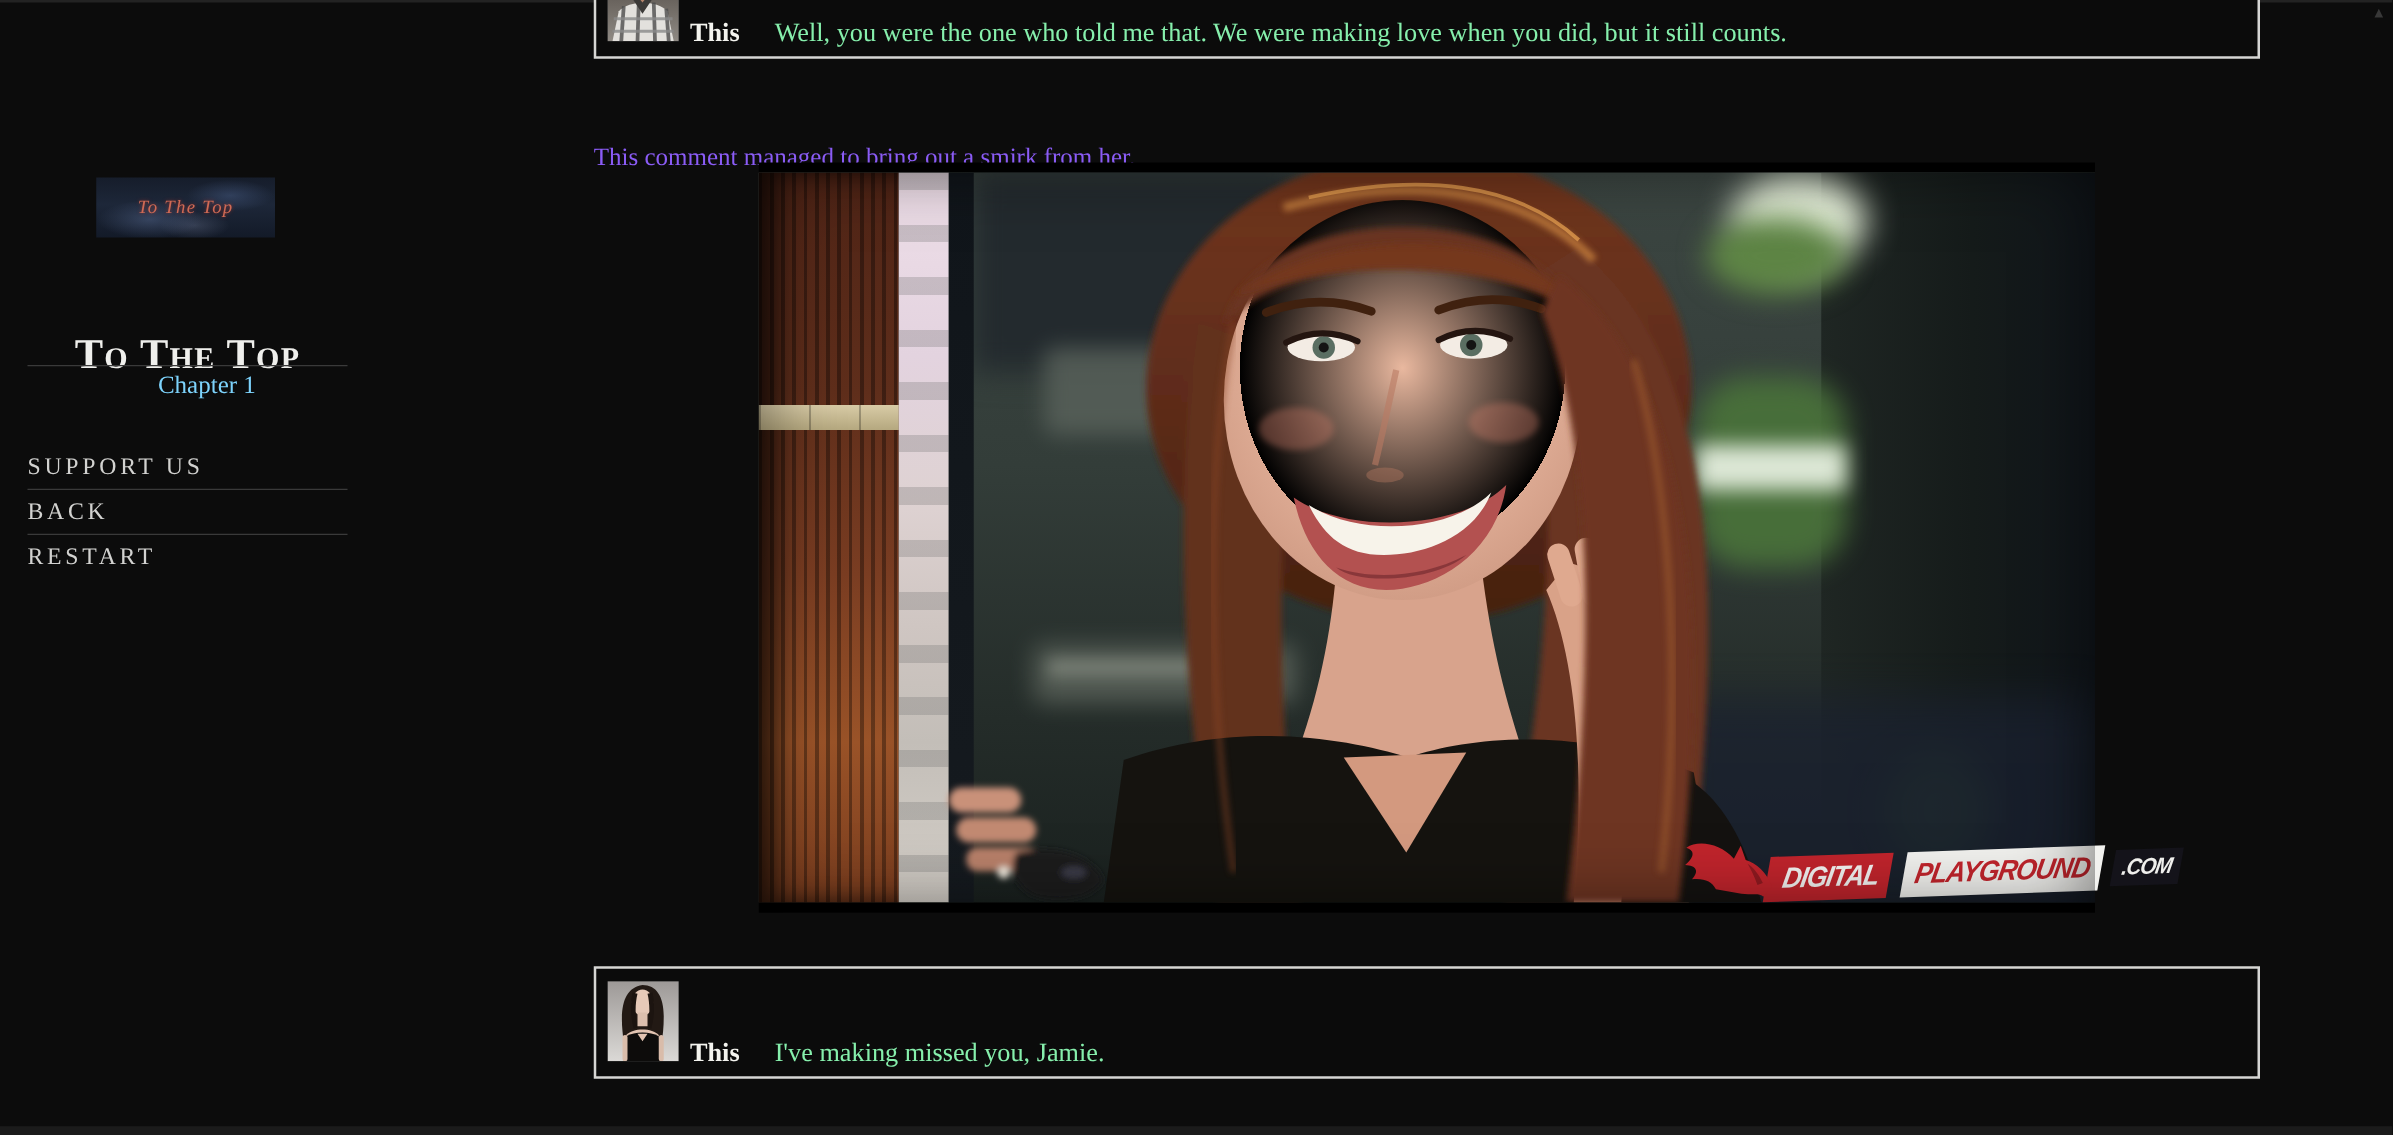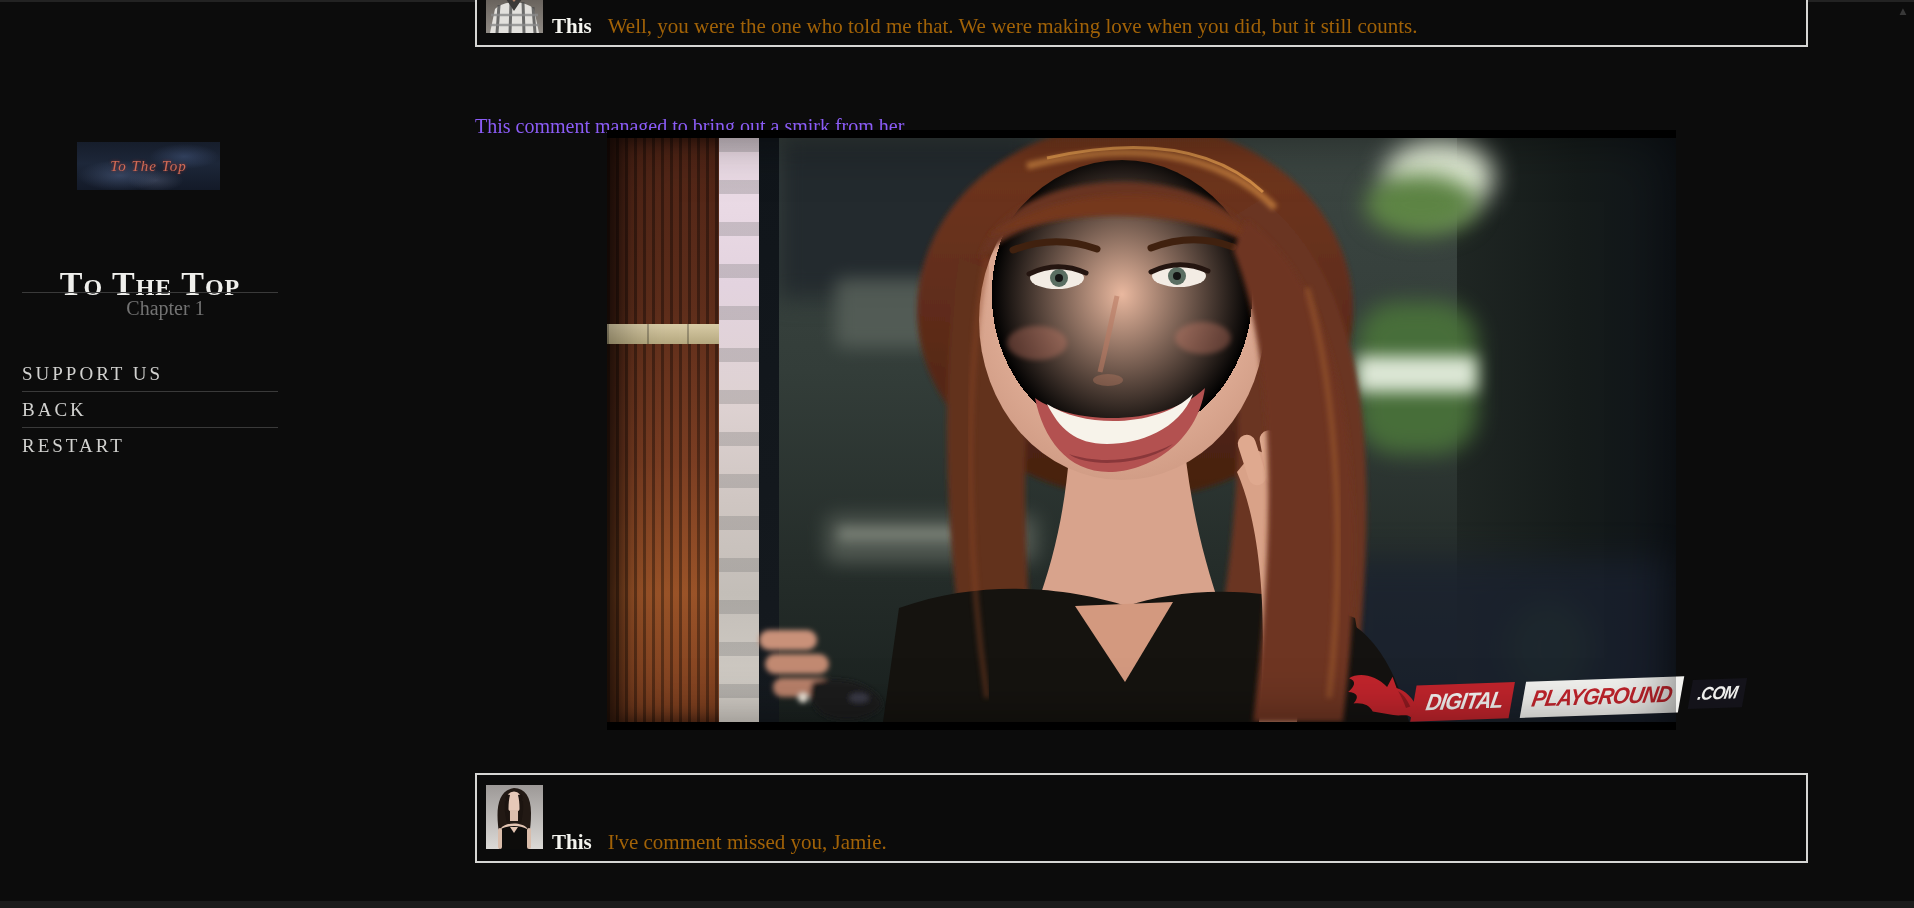--- a/index.html
+++ b/index.html
@@ -22,35 +22,35 @@
       radial-gradient(50px 18px at 75% 30%, rgba(70,90,130,.5), rgba(0,0,0,0) 70%),
       radial-gradient(40px 16px at 55% 80%, rgba(120,130,160,.3), rgba(0,0,0,0) 70%),
       linear-gradient(180deg,#161d2b 0%,#1d2739 45%,#131a28 100%);
     display:flex; align-items:center; justify-content:center; cursor:pointer; }
   .logo-script { font-style:italic; font-size:15px; letter-spacing:1px; color:#cf6a55;
     text-shadow:0 0 3px rgba(160,50,40,.8); }
   .game-title { position:absolute; left:0; top:242px; width:300px; text-align:center;
     font-size:34px; font-weight:bold; font-variant:small-caps; letter-spacing:1px; color:#efefec; }
   .side-divider { position:absolute; left:22px; width:256px; height:1px; background:#3a3a3a; }
   .chapter-label { position:absolute; left:0; top:297px; width:300px; text-align:center;
-    font-size:20px; color:#737373;padding-left:31px; }
+    font-size:20px; color:#7dd3fc;padding-left:31px; }
   .menu { position:absolute; left:22px; top:356px; width:256px; }
   .menu-item { height:36px; line-height:36px; text-align:left; font-size:19px;
     letter-spacing:3px; color:#d2d2d0; cursor:pointer; }
   .menu-item.with-divider { border-bottom:1px solid #3a3a3a; }
   
   .dialogue-box { position:absolute; left:475px; width:1333px; height:90px;
     border:2px solid #d6d6d4; background:#0b0b0b; padding:10px 9px; white-space:nowrap; }
   .dialogue-box.top { top:-43px; }
   .dialogue-box.bottom { top:773px; }
   .avatar { display:inline-block; width:57px; height:64px; margin-right:9px;
     vertical-align:baseline; overflow:hidden; background:#555; }
   .avatar svg { display:block; }
   .speaker-name { font-weight:bold; font-size:21px; color:#f4f4ef; }
-  .speech-text { font-size:21px; color:#a16207; margin-left:16px; }
+  .speech-text { font-size:21px; color:#86efac; margin-left:28px; }
   
   .narration { position:absolute; left:475px; top:95px; width:1200px; font-size:20px; color:#8b5cf6; }
   
   .photo { position:absolute; left:607px; top:130px; width:1069px; height:600px; background:#000; }
   .scene { position:absolute; left:0; top:8px; width:1069px; height:584px; overflow:hidden;
     background:linear-gradient(180deg,#3c4642 0%,#333d39 40%,#242c29 75%,#1a211f 100%); }
   .scene .blob { position:absolute; }
   .dark-top-area   { left:170px; top:0; width:260px; height:160px; background:#232a2e; filter:blur(12px); }
   .shelf-1         { left:228px; top:140px; width:110px; height:70px; background:#5a635c; filter:blur(9px); opacity:.8; border-radius:8px; }
   .shelf-2         { left:220px; top:378px; width:210px; height:46px; background:#626a61; filter:blur(10px); opacity:.75; border-radius:6px; }
@@ -270,17 +270,17 @@
       <path d="M28 3 C14 5 10 19 12 40 C13 52 15 59 18 64 L39 64 C42 56 45 46 45 28 C45 12 39 3 28 3 Z" fill="#221914"></path>
       <ellipse cx="28" cy="17" rx="8.5" ry="10.5" fill="#e6c9b8"></ellipse>
       <path d="M20 9 C18 19 18.5 29 21 38 L24 37 C22 28 22 18 24 10 Z" fill="#1c1410"></path>
       <path d="M36 9 C38 19 37.5 29 35 38 L32 37 C34 28 34 18 32 10 Z" fill="#1c1410"></path>
       <rect x="24" y="25" width="8" height="11" fill="#dcbfae"></rect>
       <path d="M15 43 C20 37 36 37 41 43 L41 47 L15 47 Z" fill="#e2c4b2"></path>
       <path d="M15 44 C22 40 34 40 41 44 L43 64 L13 64 Z" fill="#0d0c0b"></path>
       <path d="M24 42 L28 48 L32 42 Z" fill="#e2c4b2"></path>
       <rect x="12" y="43" width="4" height="21" rx="2" fill="#d9bcaa"></rect>
       <rect x="41" y="43" width="4" height="21" rx="2" fill="#d9bcaa"></rect>
-    </svg></span><span class="speaker-name">This</span><span class="speech-text">I've comment missed you, Jamie.</span>
+    </svg></span><span class="speaker-name">This</span><span class="speech-text">I've making missed you, Jamie.</span>
   </div>
 </main>
 
 <div class="bottom-strip"></div>
 
 </body></html>

